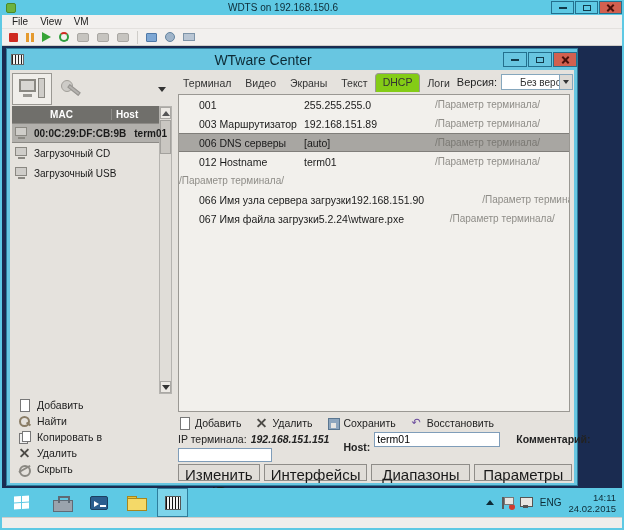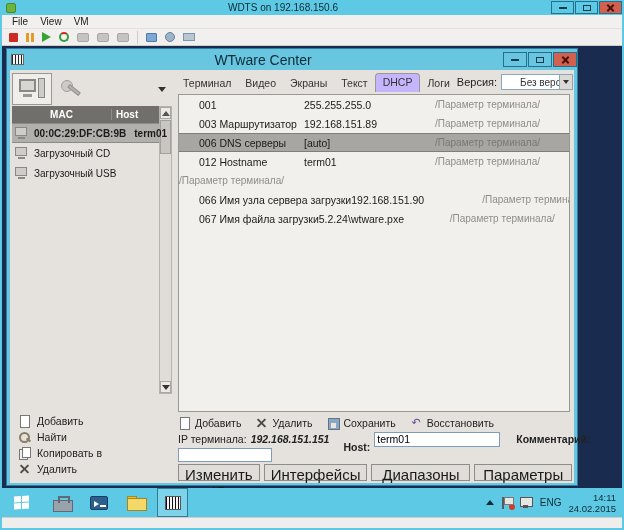--- a/index.html
+++ b/index.html
@@ -99,21 +99,21 @@
   .ai-copy::after { content:""; position:absolute; left:4px; top:0px; width:7px; height:9px; background:#fff; border:1px solid #777; }
   .ai-x::before, .ai-x::after { content:""; position:absolute; left:1px; top:5px; width:11px; height:2px; background:#4d4b47; }
   .ai-x::before { transform:rotate(45deg); } .ai-x::after { transform:rotate(-45deg); }
   .ai-hide::before { content:""; position:absolute; left:1px; top:2px; width:8px; height:8px; border:2px solid #8a8882; border-radius:50%; }
   .ai-hide::after { content:""; position:absolute; left:0px; top:5px; width:13px; height:2px; background:#8a8882; transform:rotate(-30deg); }
 
   
   .main { position:absolute; left:166px; top:2px; width:396px; height:409px; }
   .tabs { position:absolute; left:0; top:0; width:396px; height:20px; display:flex; align-items:flex-end; font-size:10.5px; color:#333; }
   .tab { padding:2px 7px 3px; cursor:default; }
-  .tab.active { background:#c4b5fd; border:1px solid #9a9893; border-bottom:none; border-radius:4px 4px 0 0; padding-bottom:4px; }
+  .tab.active { background:#84cc16; border:1px solid #9a9893; border-bottom:none; border-radius:4px 4px 0 0; padding-bottom:4px; }
   .version { margin-left:auto; display:flex; align-items:center; gap:4px; padding-bottom:2px; }
   .version .vlabel { font-size:11px; font-weight:normal; color:#222; }
   .vselect { width:72px; height:16px; background:#fff; border:1px solid #86a7bd; display:flex; align-items:center; font-size:10px; }
   .vselect .vtext { flex:1; padding-left:18px; white-space:nowrap; overflow:hidden; }
   .vselect .varrow { width:13px; height:100%; background:#dcd9d4; border-left:1px solid #86a7bd; display:flex; align-items:center; justify-content:center; }
   .vselect .varrow .tri-down { border-top-width:4px; border-left-width:3px; border-right-width:3px; }
 
   .dhcp-table { position:absolute; left:2px; top:22px; width:392px; height:318px; background:#f2f0ec; border:1px solid #9a9893; overflow:hidden; }
   .trow { position:relative; height:19px; display:flex; align-items:center; font-size:10.5px; color:#1a1a1a; white-space:nowrap; }
   .trow .opt { min-width:125px; padding-left:20px; flex:none; }
@@ -323,20 +323,24 @@
               <span>Найти</span>
             </div>
             <div class="sb-action">
               <span class="ai ai-copy"></span>
               <span>Копировать в</span>
             </div>
             <div class="sb-action">
               <span class="ai ai-x"></span>
               <span>Удалить</span>
             </div>
+            <div class="sb-action">
+              <span class="ai ai-hide"></span>
+              <span>Скрыть</span>
+            </div>
           </div>
         </div>
 
         <div class="main">
           <div class="tabs">
             <span class="tab">Терминал</span>
             <span class="tab">Видео</span>
             <span class="tab">Экраны</span>
             <span class="tab">Текст</span>
             <span class="tab active">DHCP</span>

